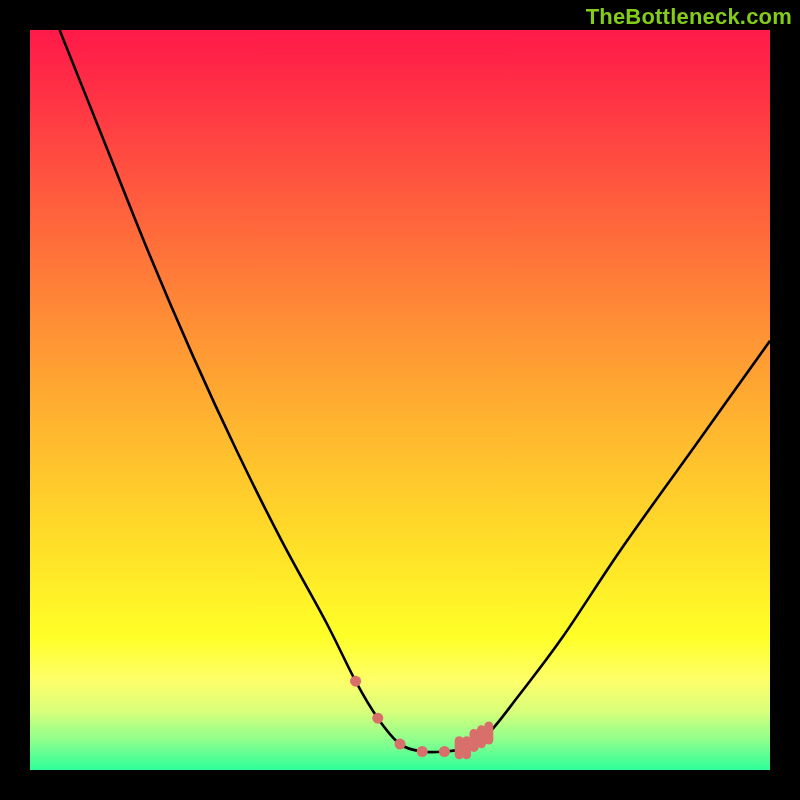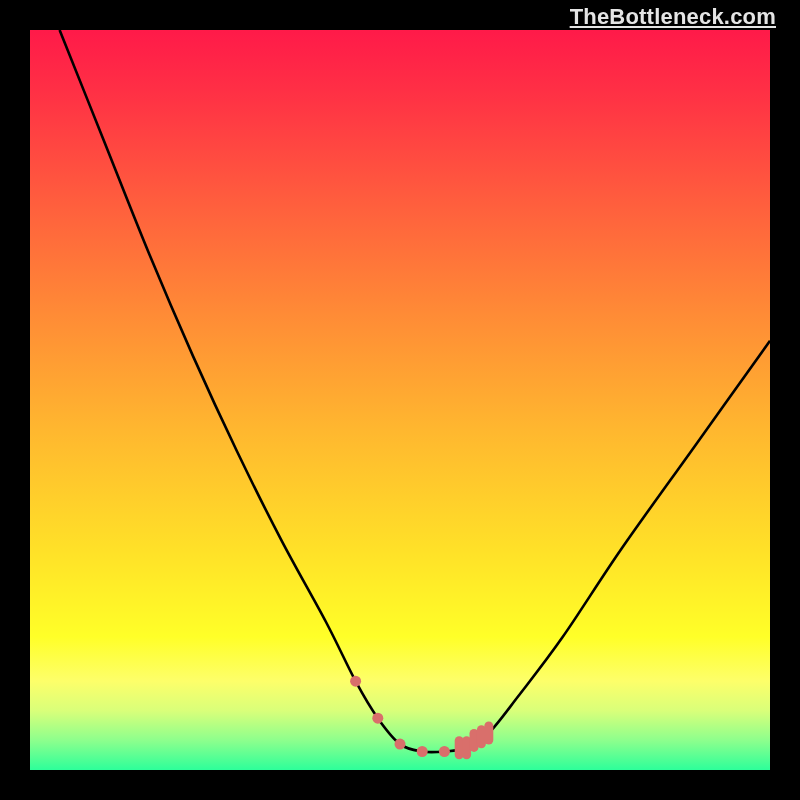--- a/index.html
+++ b/index.html
@@ -29,27 +29,26 @@
       #fdff6a 88%,
       #d9ff7a 92%,
       #8dff8d 96%,
       #2dff9a 100%
     );
     overflow: hidden;
   }
   .watermark {
     position: absolute;
     top: 4px;
-    right: 24px;
+    right: 8px;
     font-size: 22px;
     font-weight: 600;
-    color: #e5e5e5;
+    color: #84cc16;
     letter-spacing: 0.2px;
     user-select: none;
-    text-decoration: underline;
   }
   svg.curve {
     position: absolute;
     left: 0;
     top: 0;
     width: 740px;
     height: 740px;
   }
   .dot {
     fill: #d96f6b;

